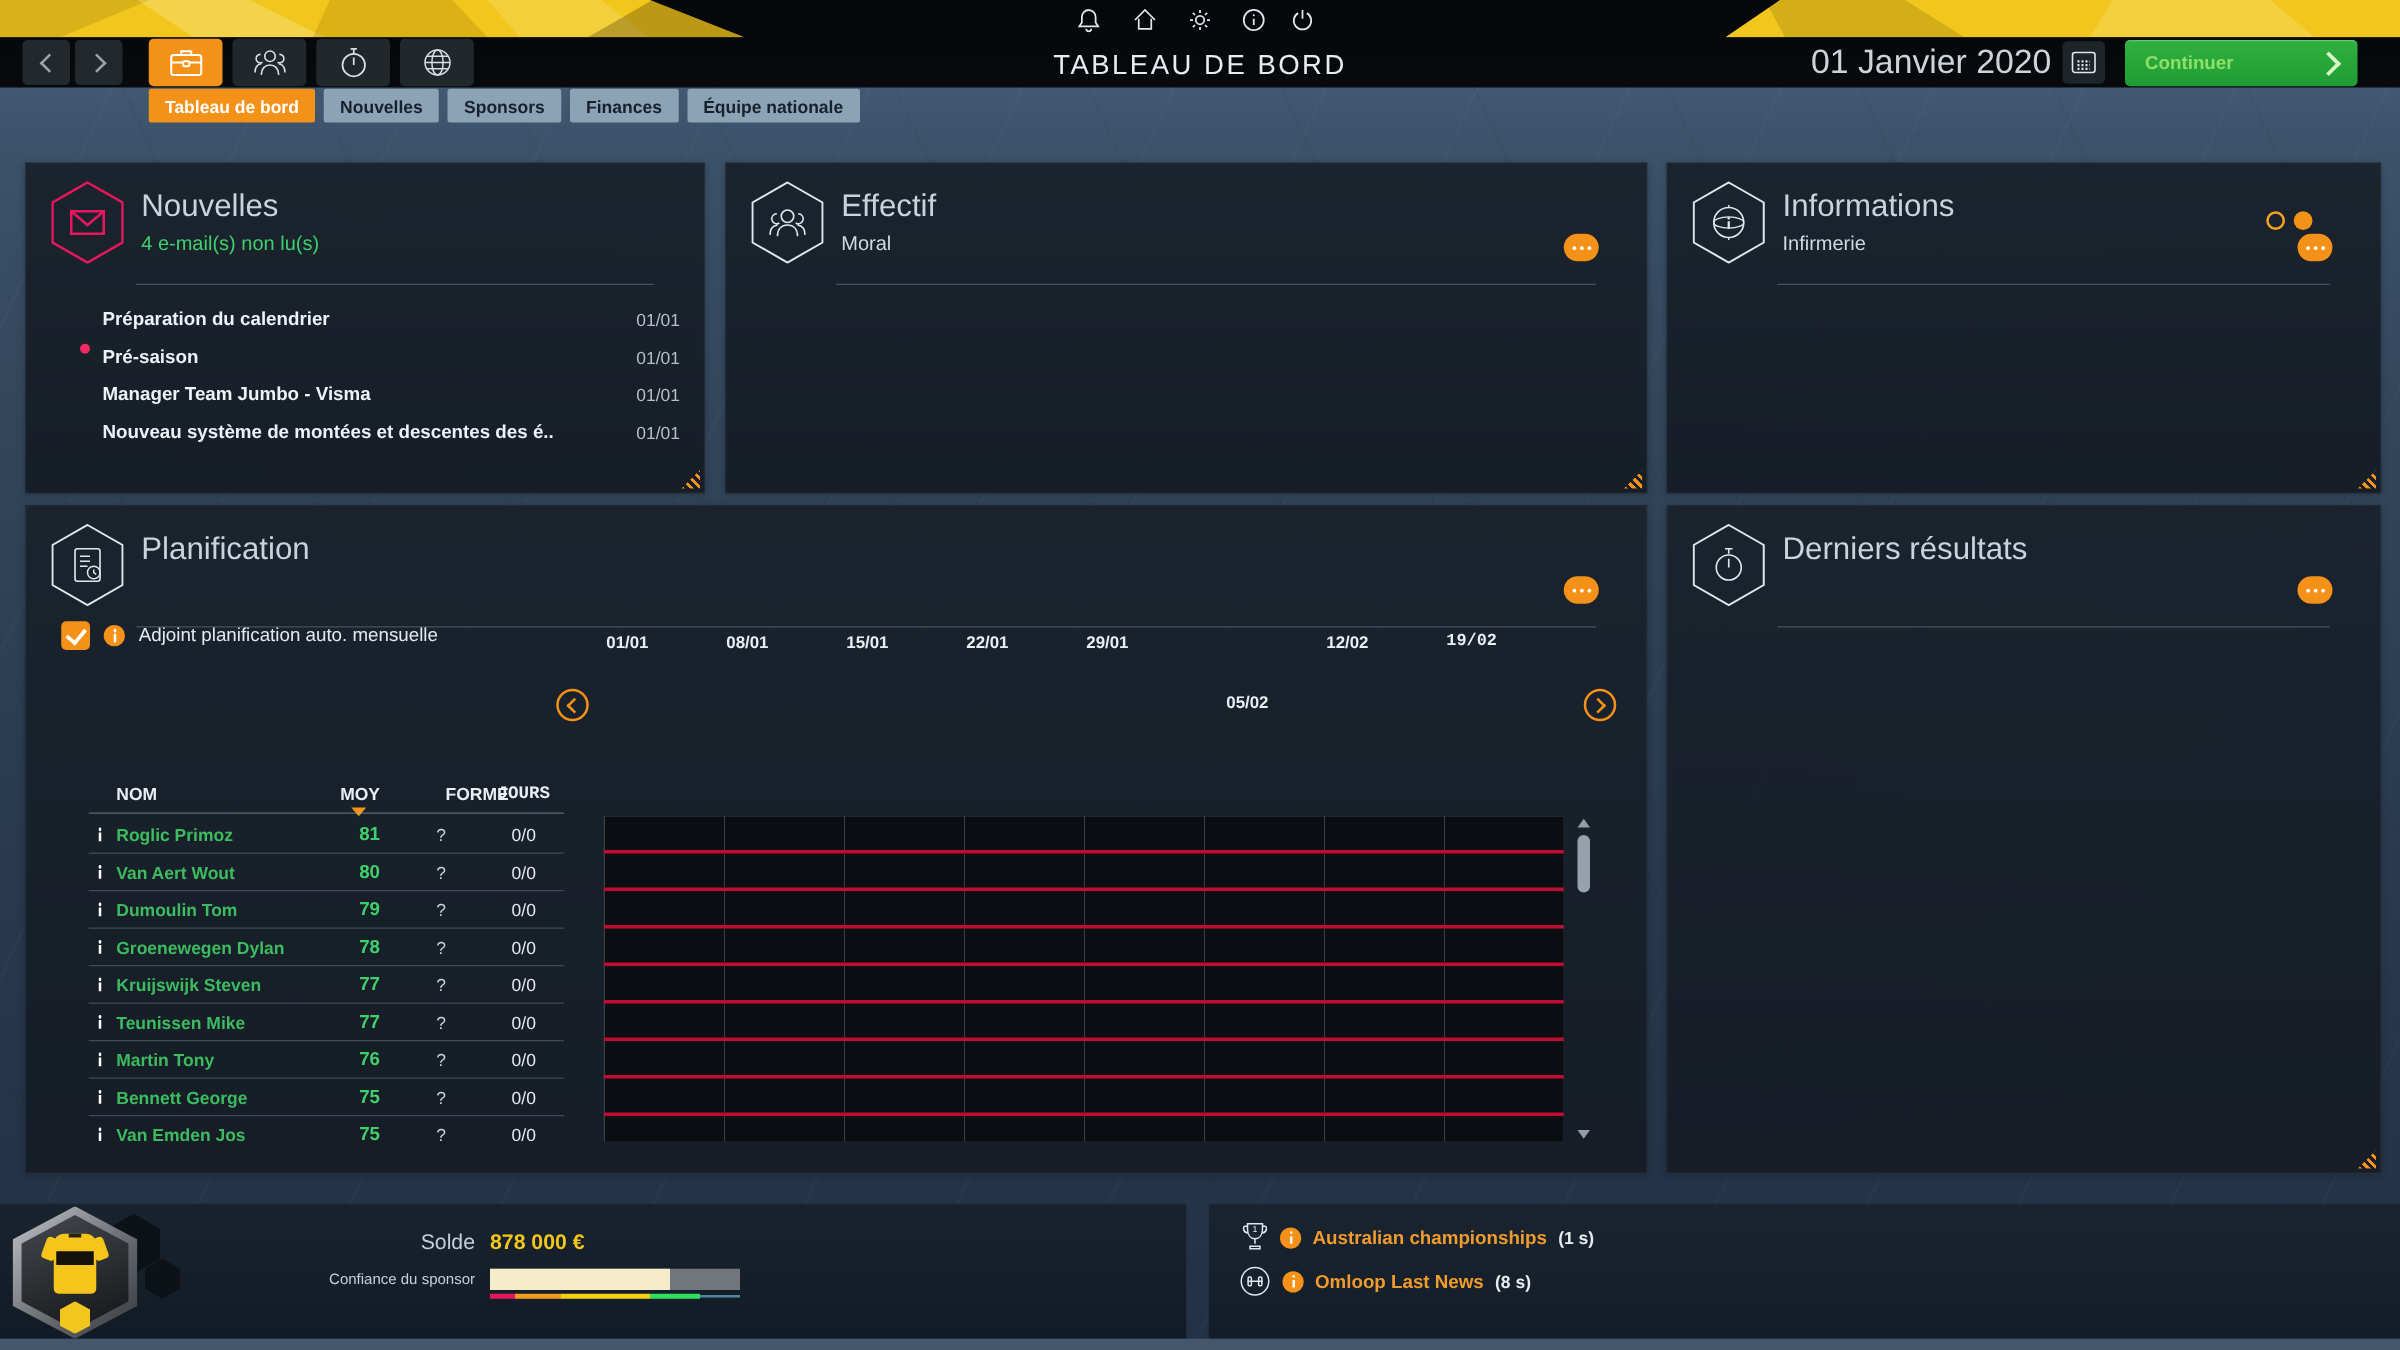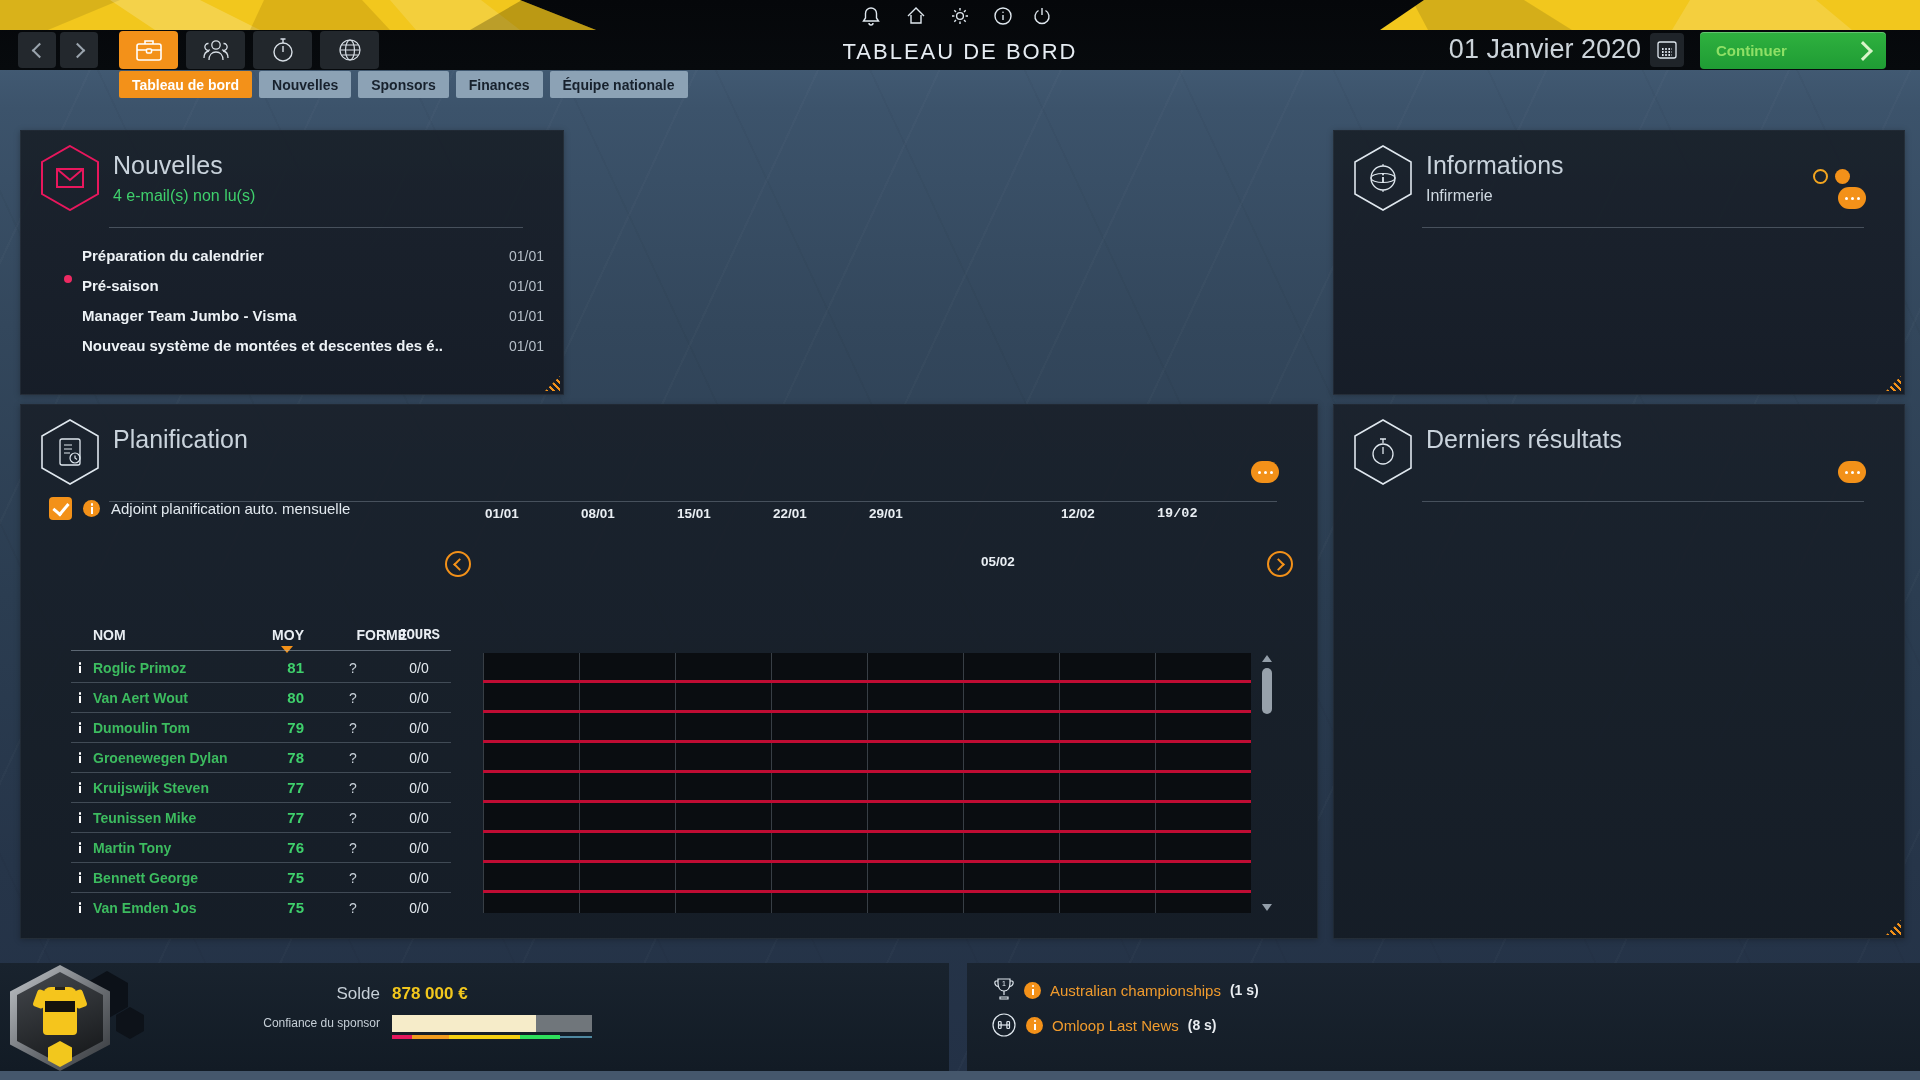--- a/index.html
+++ b/index.html
@@ -72,21 +72,21 @@
     background:repeating-linear-gradient(90deg,rgba(175,190,205,0.28) 0 1px,transparent 1px 96px),#0a0d11;}
   .tri-up{width:0;height:0;border-left:5px solid transparent;border-right:5px solid transparent;border-bottom:7px solid #939ea9;}
   .tri-down{width:0;height:0;border-left:5px solid transparent;border-right:5px solid transparent;border-top:7px solid #939ea9;}
   
   .footer-left{left:0;top:963px;width:949px;height:108px;background:linear-gradient(180deg,#19232e,#121b25);}
   .footer-right{left:967px;top:963px;width:953px;height:108px;background:linear-gradient(180deg,#1a2430,#141d27);}
   .bottom-strip{left:0;top:1071px;width:1920px;height:9px;background:#45576c;}
   .hexa{clip-path:polygon(50% 0,100% 25%,100% 75%,50% 100%,0 75%,0 25%);}
   .flabel{font-size:17px;color:#c6cfd7;text-align:right;width:200px;}
   .event-row{display:flex;align-items:center;gap:9px;height:24px;}
-  .event-row .nm{font-size:15px;font-weight:400;color:#f09b2d;}
+  .event-row .nm{font-size:15px;font-weight:700;color:#f09b2d;}
   .event-row .dt{font-size:14px;font-weight:700;color:#e9edf1;}
   svg{display:block;}
 </style>
 </head>
 <body>
 
 <div id="stage">
 
   <div class="abs top-black"></div>
 
@@ -220,20 +220,40 @@
       <span class="t">Manager Team Jumbo - Visma</span>
       <span class="d">01/01</span>
     </div>
     <div class="abs news-row" style="top:193px;">
       <span class="t">Nouveau système de montées et descentes des é..</span>
       <span class="d">01/01</span>
     </div>
     <div class="abs resize-handle"></div>
   </div>
 
+  <div class="abs panel" style="left:580px;top:130px;width:736px;height:263px;">
+    <div class="abs hexicon">
+      <svg width="58" height="66" viewBox="0 0 58 66" fill="none" stroke="#dfe7ee">
+        <polygon points="29,1 57,17 57,49 29,65 1,49 1,17" stroke-width="1.6"></polygon>
+        <circle cx="29" cy="28" r="5" stroke-width="1.3"></circle>
+          <path d="M21 44c0-6 3.5-9 8-9s8 3 8 9" stroke-width="1.3"></path>
+        <path d="M20.5 26a4 4 0 1 0 2 7.4M15 43c0-5 2.5-7.5 6-8" stroke-width="1.2"></path>
+        <path d="M37.5 26a4 4 0 1 1-2 7.4M43 43c0-5-2.5-7.5-6-8" stroke-width="1.2"></path>
+      </svg>
+    </div>
+    <div class="abs ptitle">Effectif</div>
+    <div class="abs psub">Moral</div>
+    <div class="abs pdivider" style="top:96px;width:608px;"></div>
+    <div class="abs more-btn" style="right:38px;top:56px;">
+        <i></i>
+        <i></i>
+        <i></i>
+      </div>
+    <div class="abs resize-handle"></div>
+  </div>
 
   <div class="abs panel" style="left:1333px;top:130px;width:570px;height:263px;">
     <div class="abs hexicon">
       <svg width="58" height="66" viewBox="0 0 58 66" fill="none" stroke="#dfe7ee">
         <polygon points="29,1 57,17 57,49 29,65 1,49 1,17" stroke-width="1.6"></polygon>
         <circle cx="29" cy="33" r="12" stroke-width="1.3"></circle>
           <ellipse cx="29" cy="33" rx="12" ry="4.5" stroke-width="1.1"></ellipse>
         <path d="M29 21v-2M29 47v-2" stroke-width="1.1"></path>
         <circle cx="29" cy="29.5" r="1" fill="#dfe7ee" stroke="none"></circle>
           <path d="M29 32v6" stroke-width="1.8"></path>

